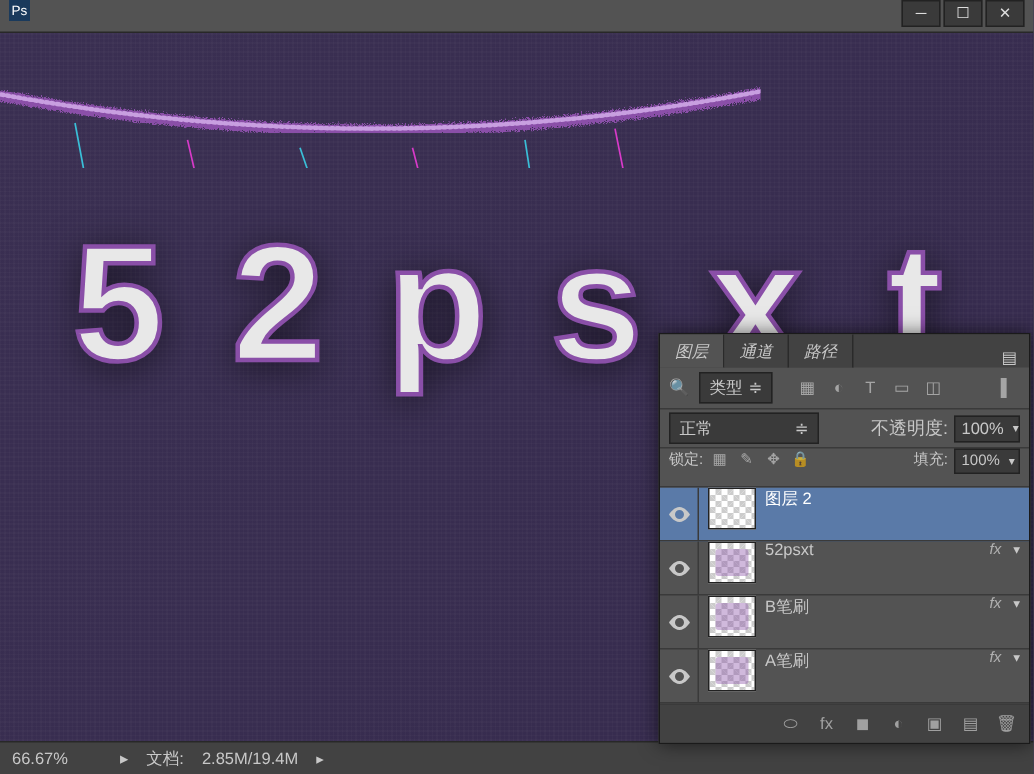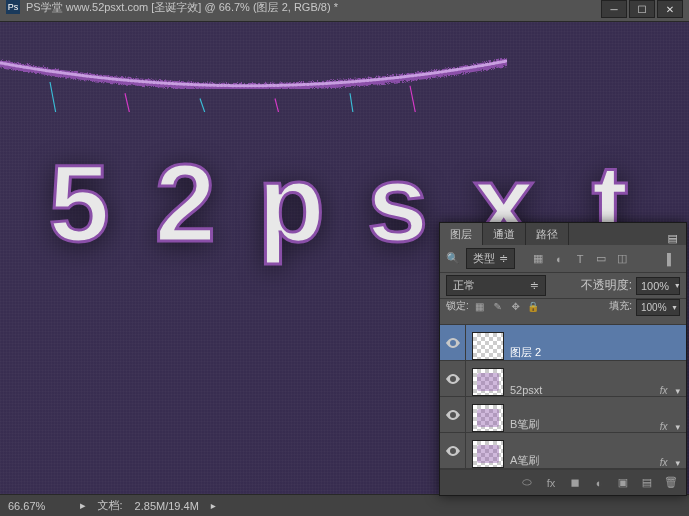--- a/index.html
+++ b/index.html
@@ -22,62 +22,61 @@
   .letter { flex: 1; height: 160px; position: relative; }
   .letter-body { position: absolute; inset: 0; display: flex; align-items: center; justify-content: center; font-size: 110px; font-weight: 900; color: #e8e8e8; text-shadow: 2px 2px 8px rgba(0,0,0,.6), inset 0 0 20px rgba(180,100,220,.5); -webkit-text-stroke: 3px #8a4fa8; filter: drop-shadow(0 4px 12px rgba(0,0,0,.5)); }
   
   .statusbar { position: absolute; bottom: 0; left: 0; right: 0; height: 22px; background: #424242; border-top: 1px solid #282828; display: flex; align-items: center; padding: 0 8px; color: #c8c8c8; font-size: 11px; gap: 12px; }
   .statusbar .zoom { width: 60px; }
   .statusbar .caret { font-size: 10px; }
   
   
   .layers-panel { position: absolute; right: 2px; top: 222px; width: 248px; background: #535353; border: 1px solid #1a1a1a; box-shadow: 0 0 12px rgba(0,0,0,.6); color: #c8c8c8; font-size: 11px; }
   .panel-tabs { display: flex; background: #424242; height: 22px; align-items: flex-end; }
-  .panel-tab { padding: 4px 10px; background: #424242; border-right: 1px solid #2a2a2a; cursor: pointer; height: 22px; display: flex; align-items: center; }
+  .panel-tab { padding: 4px 10px; background: #424242; border-right: 1px solid #2a2a2a; cursor: pointer; height: 22px; display: flex; align-items: center; font-style: italic; }
   .panel-tab.active { background: #535353; }
   .panel-tabs .menu { margin-left: auto; padding: 0 8px; cursor: pointer; }
   
   .filter-row { display: flex; align-items: center; height: 28px; padding: 0 6px; gap: 6px; border-bottom: 1px solid #3a3a3a; }
   .filter-icon { width: 14px; height: 14px; display: flex; align-items: center; justify-content: center; font-size: 11px; opacity: .8; }
   .type-select { display: flex; align-items: center; gap: 4px; padding: 2px 6px; background: #3a3a3a; border: 1px solid #222; cursor: pointer; }
   .filter-btns { display: flex; gap: 3px; margin-left: 8px; }
   .filter-btn { width: 18px; height: 18px; display: flex; align-items: center; justify-content: center; border: 1px solid transparent; cursor: pointer; font-size: 11px; opacity: .7; }
   
   .blend-row { display: flex; align-items: center; height: 26px; padding: 0 6px; gap: 4px; border-bottom: 1px solid #3a3a3a; }
   .blend-select { flex: 1; padding: 2px 6px; background: #3a3a3a; border: 1px solid #222; display: flex; align-items: center; justify-content: space-between; cursor: pointer; max-width: 100px; }
   .opacity-label { margin-left: auto; font-size: 12px; }
   .pct-input { width: 44px; padding: 2px 4px; background: #3a3a3a; border: 1px solid #222; display: flex; align-items: center; gap: 6px; cursor: pointer; }
   .pct-input .caret { font-size: 8px; }
   
   .lock-row { display: flex; align-items: flex-start; height: 26px; padding: 0 6px; gap: 4px; border-bottom: 1px solid #3a3a3a; font-size: 10px; }
   .lock-icons { display: flex; gap: 4px; }
   .lock-ico { width: 14px; height: 14px; display: flex; align-items: center; justify-content: center; opacity: .7; cursor: pointer; font-size: 10px; }
   
   .layer-list { max-height: 160px; overflow-y: auto; }
-  .layer-item { display: flex; align-items: flex-end; height: 36px; border-bottom: 1px solid #3a3a3a; cursor: pointer; }
+  .layer-item { display: flex; align-items: flex-start; height: 36px; border-bottom: 1px solid #3a3a3a; cursor: pointer; }
   .layer-item.selected { background: #5a7aa8; color: #fff; }
   .vis { width: 26px; display: flex; align-items: center; justify-content: center; border-right: 1px solid #3a3a3a; height: 100%; cursor: pointer; }
   .thumb { width: 32px; height: 28px; margin: 0 6px; background: #fff; border: 1px solid #222; position: relative; }
   .thumb.trans { background-image: linear-gradient(45deg,#ccc 25%,transparent 25%),linear-gradient(-45deg,#ccc 25%,transparent 25%),linear-gradient(45deg,transparent 75%,#ccc 75%),linear-gradient(-45deg,transparent 75%,#ccc 75%); background-size: 8px 8px; background-position: 0 0,0 4px,4px -4px,-4px 0; }
   .thumb .mini { position: absolute; inset: 4px; background: rgba(138,79,168,.4); border-radius: 2px; }
   .layer-name { flex: 1; }
   .fx { padding-right: 8px; font-style: italic; font-size: 10px; opacity: .8; }
   .fx-caret { padding-right: 6px; font-size: 9px; }
   
   .panel-footer { display: flex; align-items: center; justify-content: flex-end; height: 26px; padding: 0 6px; gap: 6px; border-top: 1px solid #3a3a3a; background: #424242; }
   .foot-btn { width: 18px; height: 18px; display: flex; align-items: center; justify-content: center; opacity: .7; cursor: pointer; font-size: 11px; }
   
   .eye-svg { width: 14px; height: 10px; }
 </style>
 </head>
 <body>
 
 <div class="titlebar">
   <div class="icon">Ps</div>
-  <div class="title">PS学堂  www.52psxt.com [圣诞字效] @ 66.7% (图层 2, RGB/8) *</div>
   <div class="win-controls">
     <div class="win-btn">─</div>
     <div class="win-btn">☐</div>
     <div class="win-btn close">✕</div>
   </div>
 </div>
 
 <div class="canvas-area">
   <div class="canvas-img">
     <svg class="tinsel-garland" viewBox="0 0 689 80" preserveAspectRatio="none">

